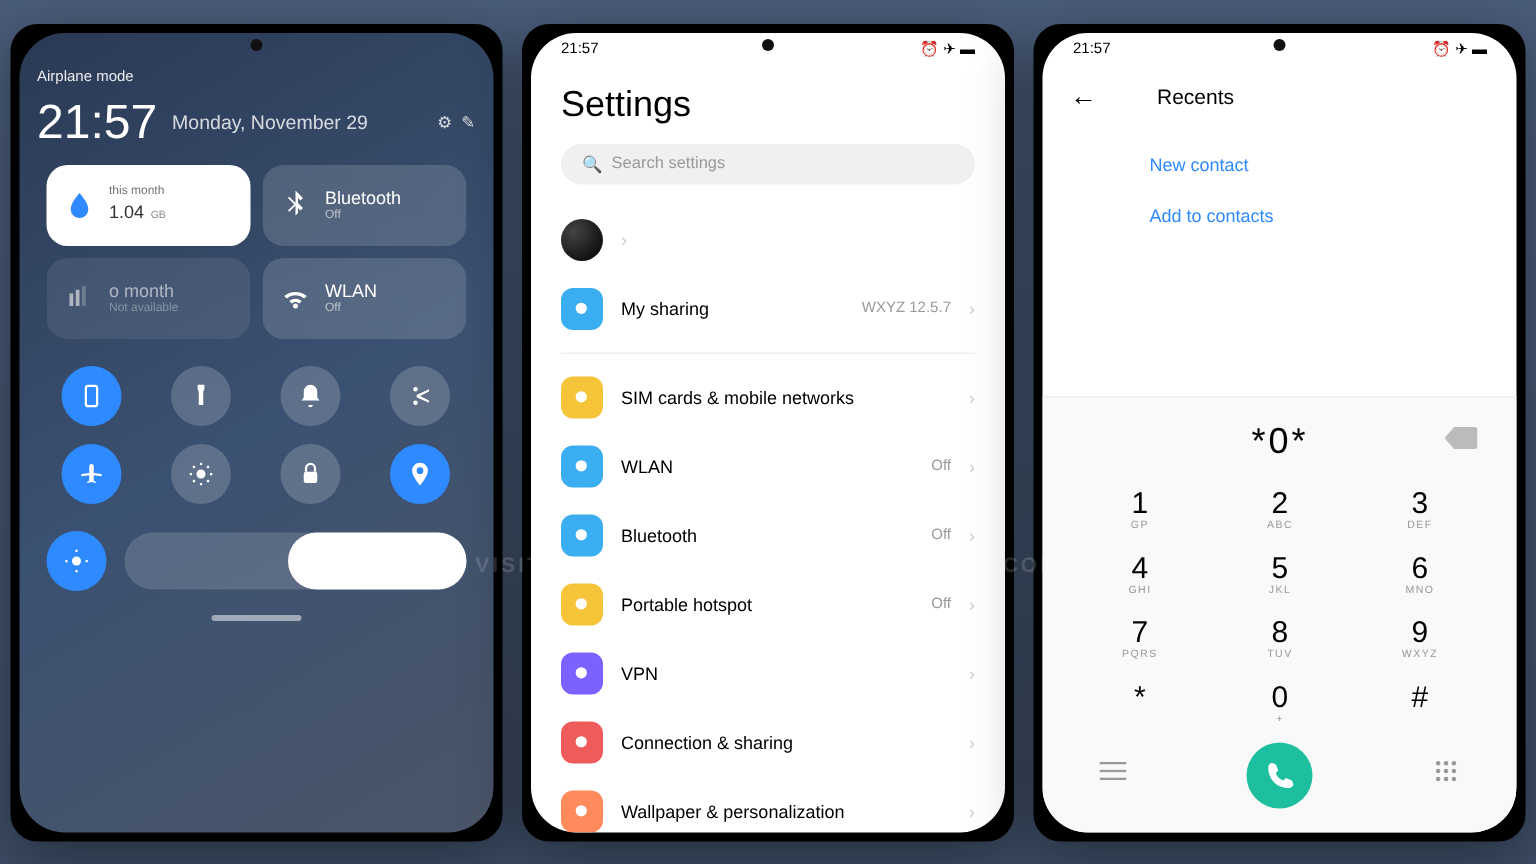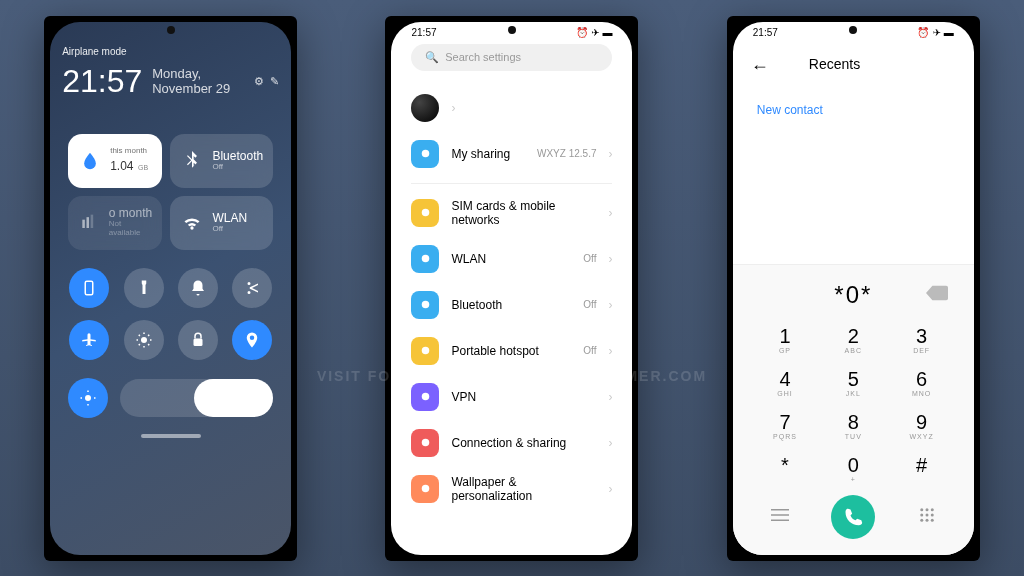--- a/index.html
+++ b/index.html
@@ -3,22 +3,22 @@
 <meta charset="utf-8">
 <style>
 * { margin: 0; padding: 0; box-sizing: border-box; font-family: -apple-system, BlinkMacSystemFont, 'Segoe UI', sans-serif; }
 body {
   width: 1024px; height: 576px;
   background: linear-gradient(180deg, #4a5d7a 0%, #3d4d65 100%);
   display: flex; justify-content: space-around; align-items: center;
   position: relative;
 }
 .phone {
-  width: 253px; height: 545px;
-  background: #000; border-radius: 6px; padding: 6px;
+  width: 328px; height: 545px;
+  background: #000; border-radius: 18px; padding: 6px;
   position: relative;
   box-shadow: 0 10px 40px rgba(0,0,0,0.4);
 }
 .phone::before {
   content: ''; position: absolute; top: 10px; left: 50%;
   transform: translateX(-50%);
   width: 8px; height: 8px; background: #111; border-radius: 50%;
   z-index: 10;
 }
 .screen {
@@ -35,21 +35,21 @@
 
 
 .cc-screen { background: linear-gradient(150deg, #2a3a55, #3b5171, #4a5568); color: #fff; }
 .cc-top { padding: 2px 12px 10px; }
 .cc-mode { font-size: 10px; opacity: 0.9; }
 .cc-time-row { display: flex; align-items: center; margin-top: 6px; gap: 10px; }
 .cc-time { font-size: 32px; font-weight: 300; }
 .cc-date-grp { flex: 1; }
 .cc-date { font-size: 13px; opacity: 0.8; }
 .cc-icons { font-size: 11px; opacity: 0.8; display: flex; gap: 6px; }
-.cc-tiles { display: grid; grid-template-columns: 1fr 1fr; gap: 8px; padding: 0 18px; margin-top: 24px; }
+.cc-tiles { display: grid; grid-template-columns: 1fr 1fr; gap: 8px; padding: 0 18px; }
 .tile { border-radius: 14px; padding: 10px; height: 54px; display: flex; align-items: center; gap: 8px; }
 .tile-white { background: #fff; color: #333; }
 .tile-glass { background: rgba(255,255,255,0.15); backdrop-filter: blur(10px); color: #fff; }
 .tile-icon { width: 24px; height: 24px; display: flex; align-items: center; justify-content: center; }
 .tile-icon svg { width: 20px; height: 20px; }
 .tile-text { line-height: 1.1; }
 .tile-text .t1 { font-size: 8px; opacity: 0.7; }
 .tile-text .t2 { font-size: 12px; font-weight: 500; }
 .tile-text .t3 { font-size: 7px; opacity: 0.6; }
 .tile-text .t4 { font-size: 8px; opacity: 0.6; }
@@ -75,21 +75,21 @@
 .set-value { font-size: 10px; color: #999; }
 .set-chev { color: #ccc; font-size: 12px; }
 .set-divider { height: 1px; background: #eee; margin: 6px 20px; }
 .set-account-icon { width: 28px; height: 28px; border-radius: 50%; background: radial-gradient(circle at 30% 30%, #444, #000); }
 
 
 .dial-screen { background: #fff; color: #000; display: flex; flex-direction: column; }
 .dial-header { display: flex; align-items: center; padding: 10px 18px; gap: 40px; }
 .dial-back { font-size: 18px; }
 .dial-title { font-size: 14px; font-weight: 500; }
-.dial-actions { padding: 8px 0; }
+.dial-actions { padding: 8px 0; margin-left: 47px; }
 .dial-action { color: #2f8aff; font-size: 12px; padding: 10px 24px; }
 .dial-pad-wrap { margin-top: auto; border-top: 1px solid #eee; padding: 10px 18px 16px; background: #f9f9f9; }
 .dial-input-row { display: flex; align-items: center; justify-content: center; position: relative; padding: 6px 0 16px; }
 .dial-input { font-size: 24px; font-weight: 400; letter-spacing: 2px; }
 .dial-del { position: absolute; right: 8px; color: #bbb; }
 .dial-del svg { width: 22px; height: 16px; fill: #bbb; }
 .dial-grid { display: grid; grid-template-columns: repeat(3,1fr); row-gap: 14px; }
 .dial-key { text-align: center; }
 .dial-num { font-size: 20px; font-weight: 400; line-height: 1.1; }
 .dial-sub { font-size: 7px; color: #999; letter-spacing: 1px; }
@@ -228,20 +228,21 @@
   <div class="cc-handle"></div>
 </div>
 </div>
 
 <div class="phone">
 <div class="screen set-screen">
   <div class="status-bar light">
     <span>21:57</span>
         <span class="status-right">⏰ ✈ ▬</span>
   </div>
+  <div class="set-title">Settings</div>
   <div class="set-search">
     <span>🔍</span>
     <span>Search settings</span>
   </div>
   <div class="set-item">
     <div class="set-account-icon"></div>
     <span class="set-chev">›</span>
   </div>
   <div id="settings-list">
         <div class="set-item">
@@ -334,20 +335,21 @@
   <div class="status-bar light">
     <span>21:57</span>
         <span class="status-right">⏰ ✈ ▬</span>
   </div>
   <div class="dial-header">
     <span class="dial-back">←</span>
     <span class="dial-title">Recents</span>
   </div>
   <div class="dial-actions" id="dial-actions">
         <div class="dial-action">New contact</div>
+        <div class="dial-action">Add to contacts</div>
       </div>
   <div class="dial-pad-wrap">
     <div class="dial-input-row">
       <div class="dial-input">*0*</div>
       <div class="dial-del"><svg viewBox="0 0 24 16">
               <path d="M7 0h15a2 2 0 012 2v12a2 2 0 01-2 2H7l-7-8 7-8zm4 4l3 3 3-3 1 1-3 3 3 3-1 1-3-3-3 3-1-1 3-3-3-3z"></path>
             </svg></div>
     </div>
     <div class="dial-grid" id="dial-grid">
           <div class="dial-key">

